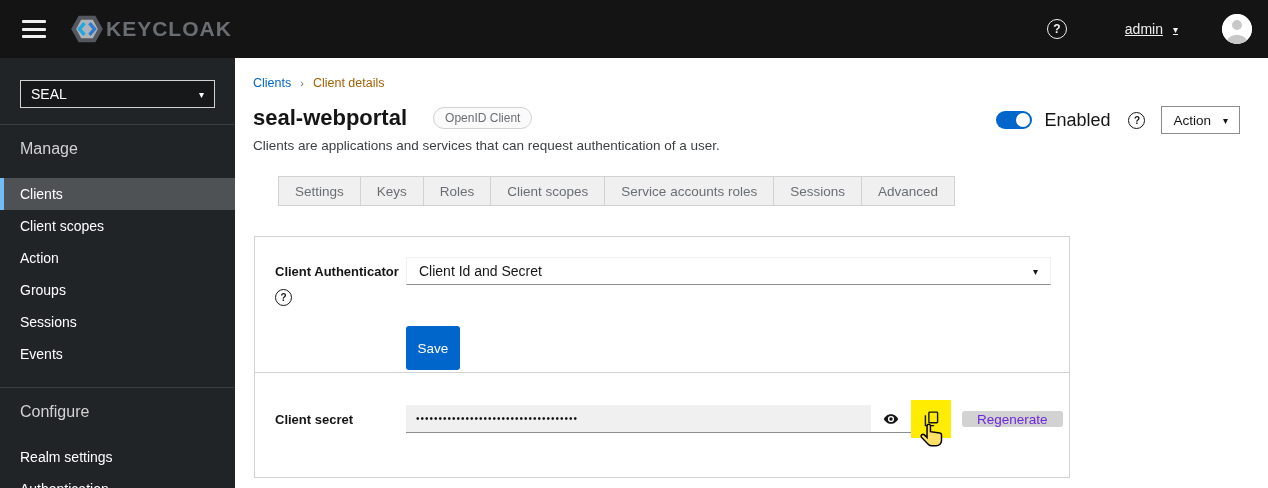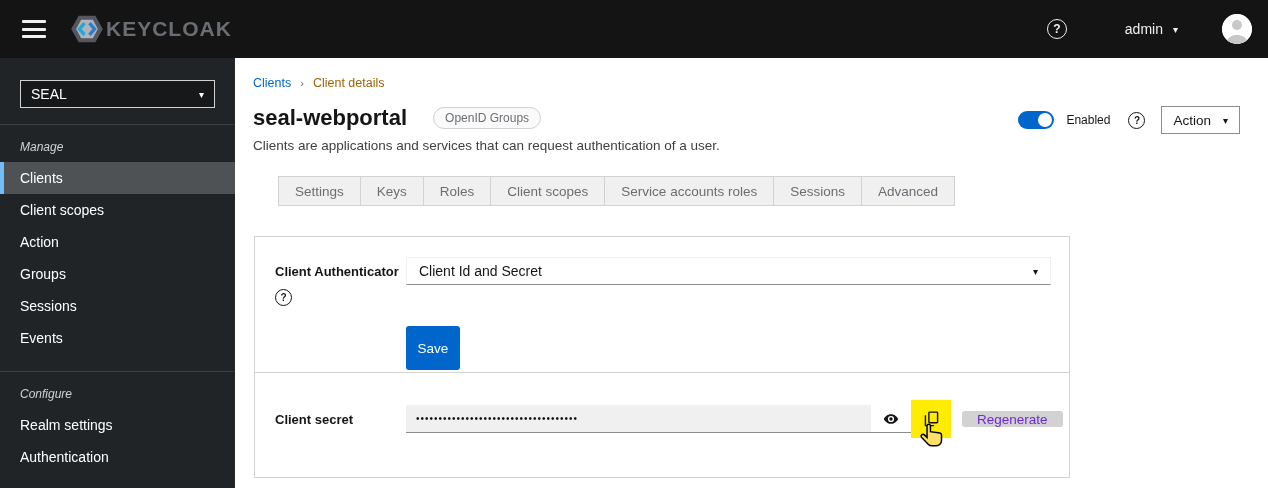--- a/index.html
+++ b/index.html
@@ -12,31 +12,31 @@
   .hamburger { width:24px; height:18px; display:flex; flex-direction:column; justify-content:space-between;
                margin:0 24px 0 6px; cursor:pointer; }
   .hamburger span { display:block; height:3px; background:#f0f0f0; border-radius:1px; }
   .logo { display:flex; align-items:center; gap:2px; }
   .logo-hex { width:34px; height:30px; }
   .brand { font-size:21px; font-weight:bold; color:#6a6e73; letter-spacing:1px; }
   .topbar-spacer { flex:1; }
   .tb-help { width:20px; height:20px; border:1.6px solid #f0f0f0; border-radius:50%; color:#f0f0f0;
              font-size:12px; font-weight:bold; display:flex; align-items:center; justify-content:center;
              margin-right:58px; cursor:pointer; }
-  .tb-user { display:flex; align-items:center; gap:10px; color:#f0f0f0; font-size:14px; margin-right:44px; cursor:pointer; }
+  .tb-user { display:flex; align-items:center; gap:10px; color:#f0f0f0; font-size:14px; margin-right:44px; cursor:pointer;text-decoration:underline; }
   .tb-caret { font-size:10px; color:#f0f0f0; }
   .avatar { width:30px; height:30px; border-radius:50%; background:#fff; overflow:hidden; position:relative; }
 
   
   .sidebar { position:absolute; top:58px; left:0; width:235px; height:430px; background:#212427; color:#fff; }
   .realm-block { padding:22px 20px 16px 20px; border-bottom:1px solid #3c3f42; }
   .realm-select { height:28px; border:1px solid #d2d2d2; background:#16181a; display:flex; align-items:center;
                   justify-content:space-between; padding:0 10px; font-size:14px; color:#fff; cursor:pointer; }
   .realm-caret { font-size:10px; }
-  .nav-section-title { font-size:12px; color:#d2d2d2; padding:15px 0 8px 20px;font-style:italic; }
+  .nav-section-title { font-size:16px; color:#d2d2d2; padding:15px 0 20px 20px; }
   .nav-section-title.with-divider { border-top:1px solid #3c3f42; margin-top:17px; }
   .nav-item { height:32px; line-height:32px; padding-left:20px; font-size:14px; color:#fff; cursor:pointer; }
   .nav-item.active { background:#4f5255; border-left:4px solid #73bcf7; padding-left:16px; }
 
   
   .main { position:absolute; top:58px; left:235px; width:1033px; height:430px; background:#fff; }
 
   .breadcrumb { position:absolute; top:18px; left:18px; font-size:12.5px; display:flex; align-items:center; gap:9px; }
   .crumb-link { color:#0066cc; cursor:pointer; }
   .crumb-sep { color:#6a6e73; font-size:11px; }
@@ -45,21 +45,21 @@
   .page-header { position:absolute; top:47px; left:18px; }
   .title-row { display:flex; align-items:center; gap:26px; }
   .page-title { font-size:22px; font-weight:700; color:#151515; }
   .protocol-badge { border:1px solid #d2d2d2; background:#fafafa; color:#6a6e73; font-size:12px;
                     padding:3px 11px; border-radius:13px; }
   .page-desc { margin-top:7px; font-size:13.5px; color:#3c3f42; }
 
   .header-controls { position:absolute; top:48px; right:28px; display:flex; align-items:center; height:28px; }
   .toggle { width:36px; height:18px; background:#0066cc; border-radius:9px; position:relative; cursor:pointer; }
   .toggle-knob { position:absolute; top:2px; right:2px; width:14px; height:14px; background:#fff; border-radius:50%; }
-  .toggle-label { font-size:12px; color:#151515; margin:0 18px 0 12px; }
+  .toggle-label { font-size:18px; color:#151515; margin:0 18px 0 12px; }
   .help-circle { width:17px; height:17px; border:1.3px solid #151515; border-radius:50%; color:#151515;
                  font-size:10px; font-weight:bold; display:flex; align-items:center; justify-content:center;
                  margin-right:16px; cursor:pointer; }
   .action-btn { height:28px; border:1px solid #8a8d90; background:#fff; display:flex; align-items:center;
                 gap:12px; padding:0 11px; font-size:13.5px; color:#151515; cursor:pointer; }
   .action-caret { font-size:10px; }
 
   
   .tabs { position:absolute; top:118px; left:43px; display:flex; align-items:flex-end; }
   .tab { height:30px; background:#f0f0f0; border:1px solid #d2d2d2; margin-left:-1px; padding:0 16px;
@@ -152,21 +152,21 @@
 
   <div class="breadcrumb">
     <span class="crumb-link">Clients</span>
     <span class="crumb-sep">›</span>
     <span class="crumb-current">Client details</span>
   </div>
 
   <div class="page-header">
     <div class="title-row">
       <span class="page-title">seal-webportal</span>
-      <span class="protocol-badge">OpenID Groups</span>
+      <span class="protocol-badge">OpenID Client</span>
     </div>
     <div class="page-desc">Clients are applications and services that can request authentication of a user.</div>
   </div>
 
   <div class="header-controls">
     <div class="toggle">
       <div class="toggle-knob"></div>
     </div>
     <span class="toggle-label">Enabled</span>
     <div class="help-circle">?</div>

